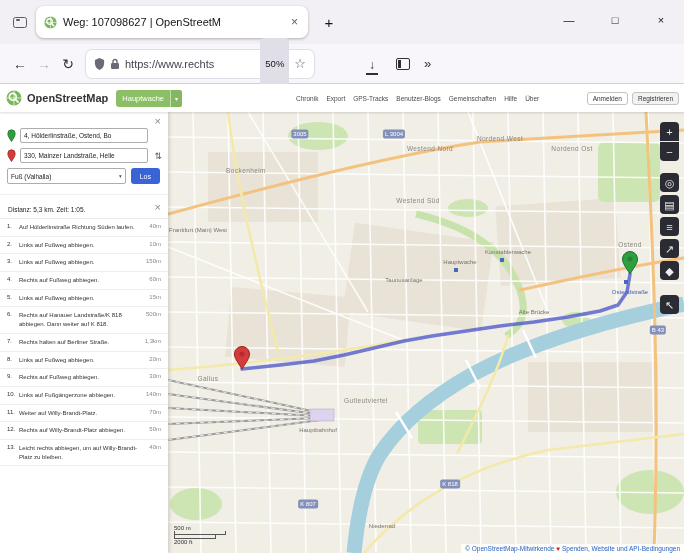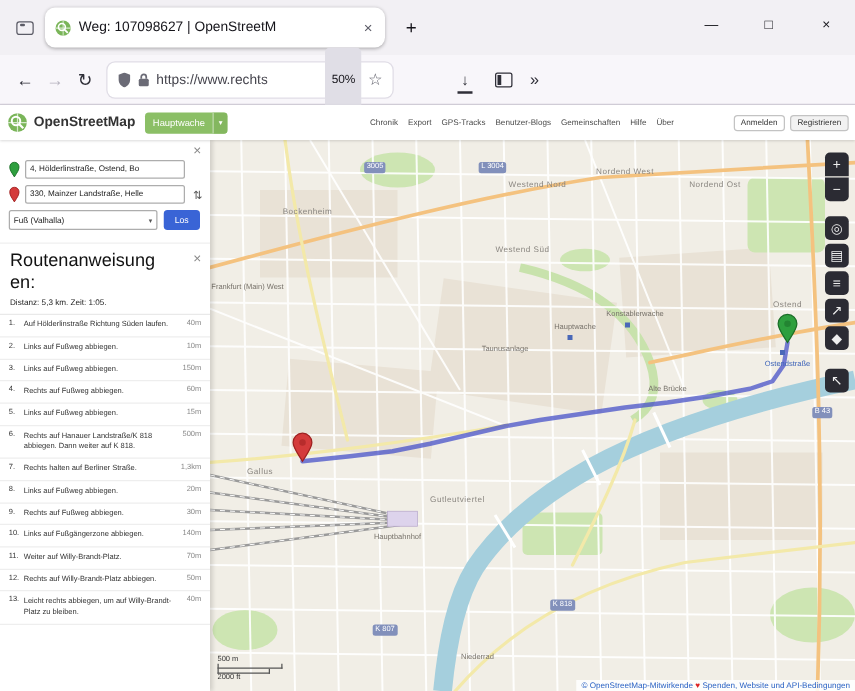--- a/index.html
+++ b/index.html
@@ -208,21 +208,20 @@
         <span class="swap">⇅</span>
         <div class="rf-mode">
           <span class="mode-select">
             <span>Fuß (Valhalla)</span>
             <span class="mode-caret">▾</span>
           </span>
           <button class="gobtn">Los</button>
         </div>
 
         <div class="dir-head">
-          <div class="dir-title">Routenanweisungen:</div>
           <span class="dir-close">×</span>
         </div>
         <div class="dir-summary">Distanz: 5,3 km. Zeit: 1:05.</div>
         <div class="steps">
             <div class="step">
               <span class="step-num">1.</span>
               <span class="step-text">Auf Hölderlinstraße Richtung Süden laufen.</span>
               <span class="step-dist">40m</span>
             </div>
             <div class="step">

